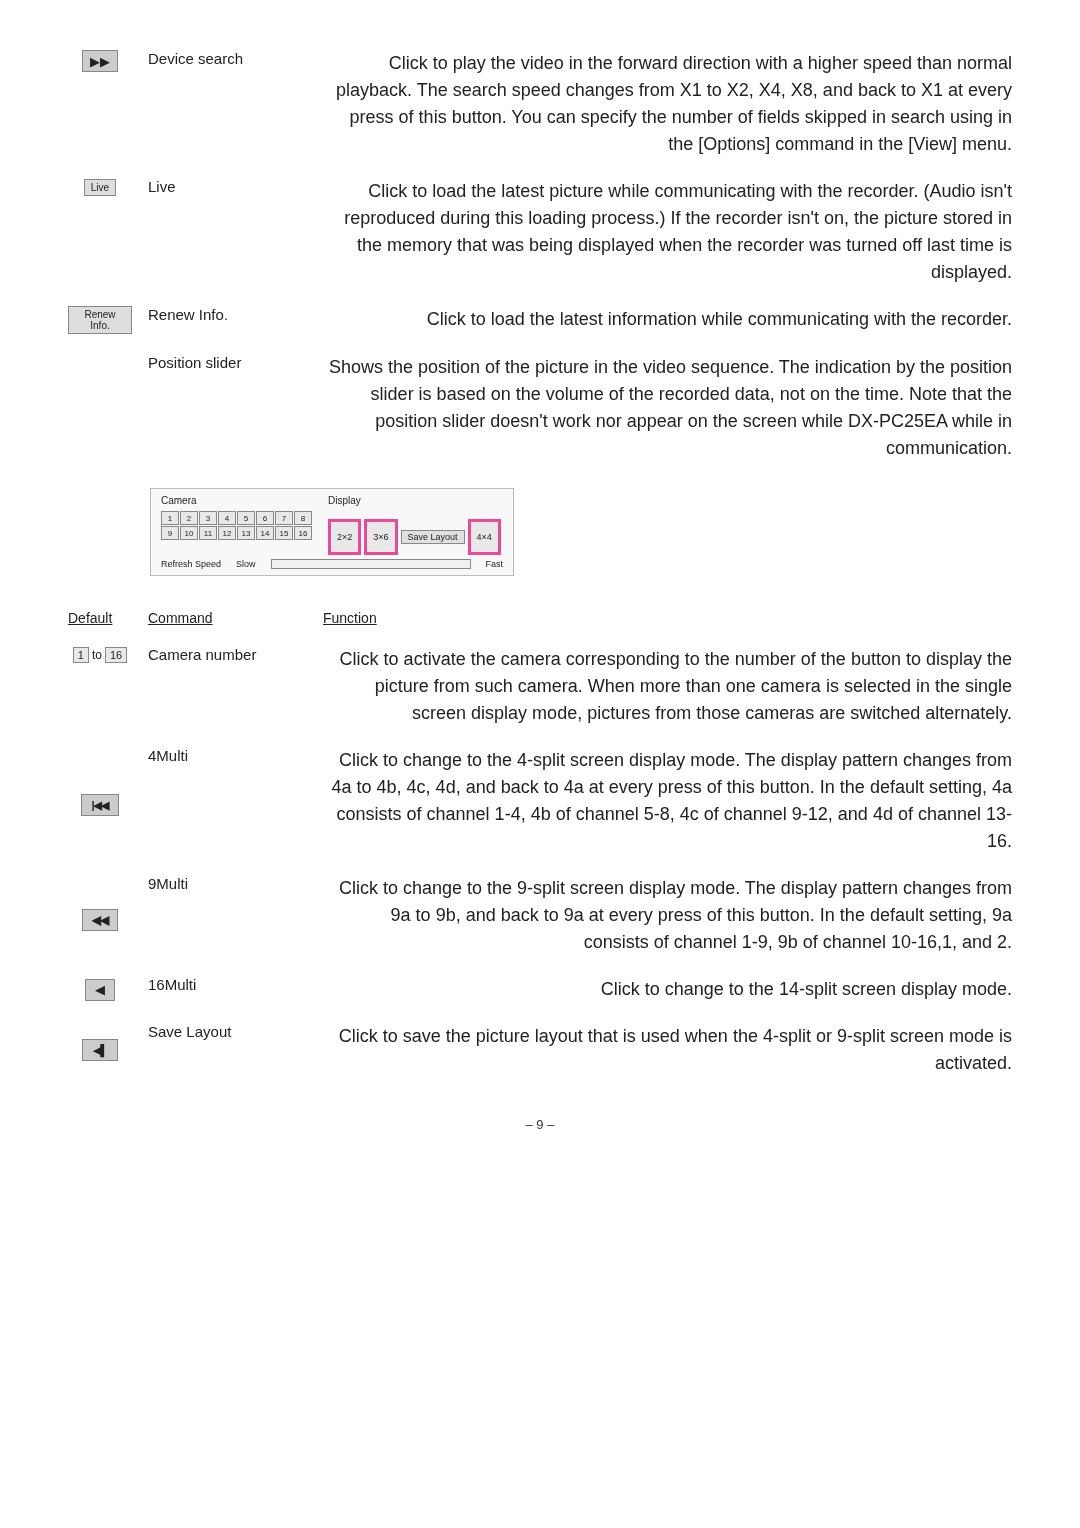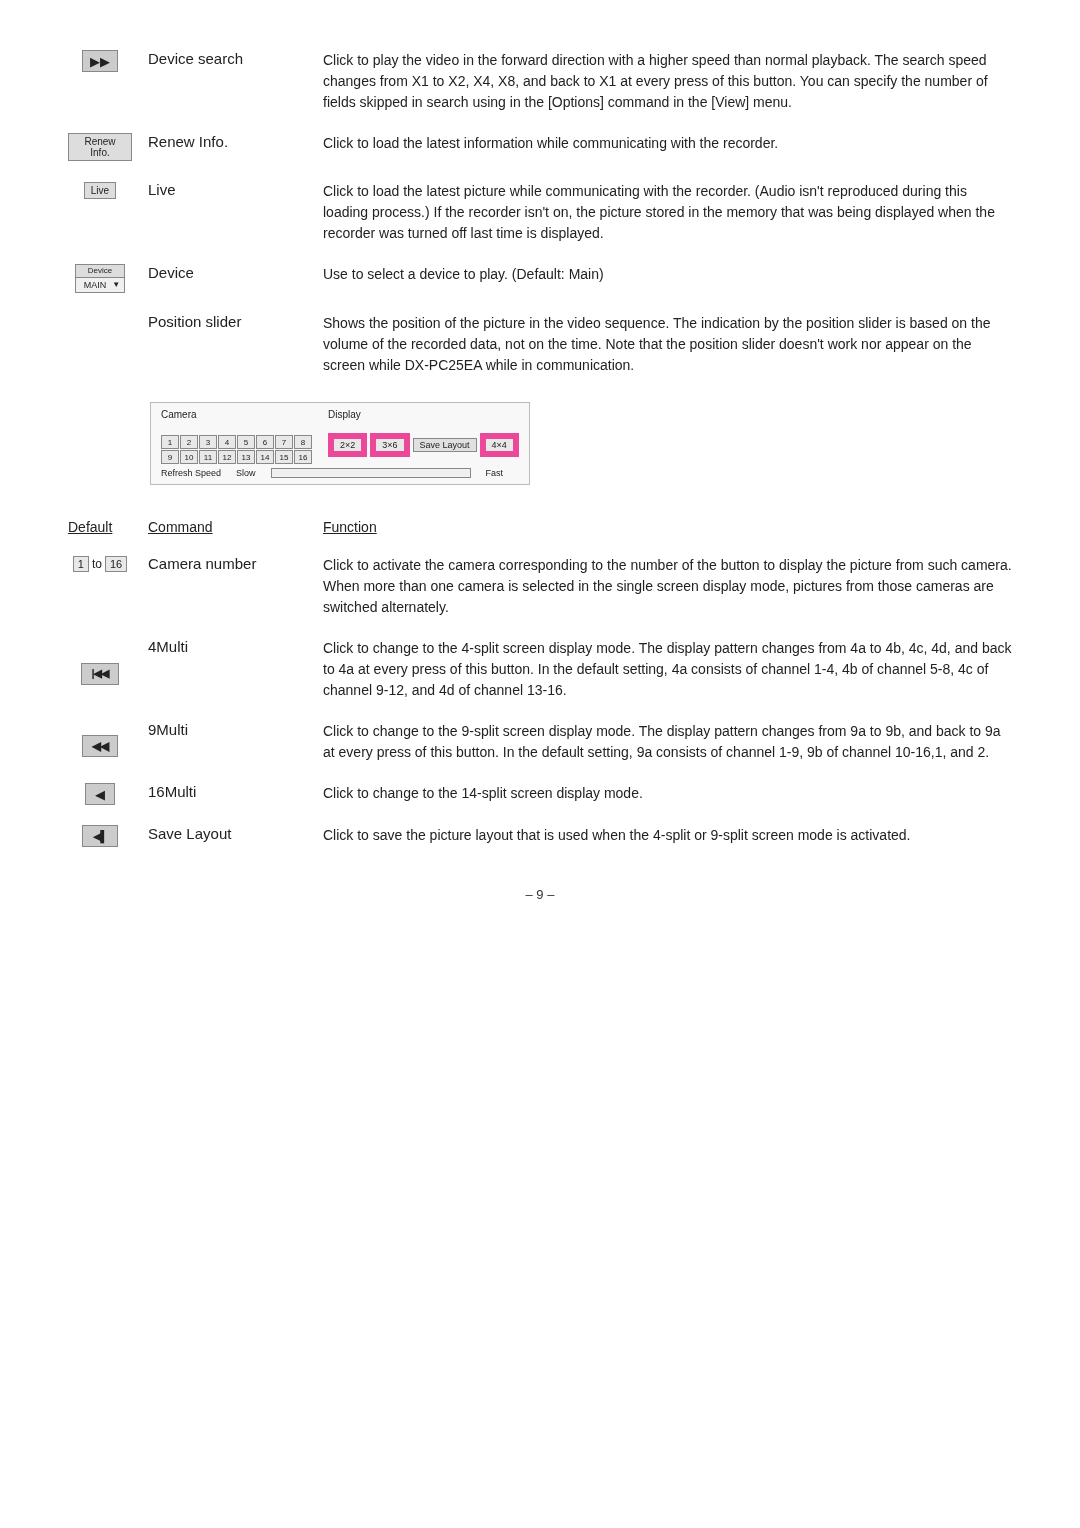--- a/index.html
+++ b/index.html
@@ -31,22 +31,23 @@
     }
 
     .command-cell {
       width: 160px;
       font-size: 15px;
       font-weight: normal;
       padding-top: 12px;
     }
 
     .desc-cell {
-      font-size: 14px;
+      font-size: 18px;
       line-height: 1.5;
+      text-align: right;
     }
 
     .icon-ff {
       display: inline-flex;
       align-items: center;
       justify-content: center;
       border: 1px solid #888;
       background: #ccc;
       width: 36px;
       height: 22px;
@@ -89,21 +90,21 @@
 
     .camera-panel-inner {
       display: flex;
       gap: 16px;
       align-items: flex-start;
     }
 
     .cam-section {
       display: flex;
       flex-direction: column;
-      gap: 13px;
+      gap: 3px;
     }
 
     .cam-label {
       font-size: 10px;
       margin-bottom: 2px;
     }
 
     .cam-grid {
       display: flex;
       flex-direction: column;
@@ -139,23 +140,23 @@
     }
 
     .display-btns {
       display: flex;
       gap: 3px;
       align-items: flex-start;
       flex-wrap: wrap;
     }
 
     .disp-btn {
-      border: 6px solid #ec4899;
+      border: 3px solid #ec4899;
       background: #e8e8e8;
-      padding: 1px 6px;
+      padding: 10px 6px;
       font-size: 9px;
       cursor: pointer;
     }
 
     .save-layout-btn {
       border: 1px solid #888;
       background: #e0e0e0;
       padding: 1px 6px;
       font-size: 9px;
       cursor: pointer;
@@ -226,51 +227,38 @@
     <td class="icon-cell">
       <div class="icon-ff">▶▶</div>
     </td>
     <td class="command-cell">Device search</td>
     <td class="desc-cell">Click to play the video in the forward direction with a higher speed than normal playback. The search speed changes from X1 to X2, X4, X8, and back to X1 at every press of this button. You can specify the number of fields skipped in search using in the [Options] command in the [View] menu.</td>
   </tr>
 
 
   <tr>
     <td class="icon-cell">
+      <div class="icon-btn" style="min-width:32px;">
+        <span>Live</span>
+      </div>
+    </td>
+    <td class="command-cell">Live</td>
+    <td class="desc-cell">Click to load the latest picture while communicating with the recorder. (Audio isn't reproduced during this loading process.) If the recorder isn't on, the picture stored in the memory that was being displayed when the recorder was turned off last time is displayed.</td>
+  </tr>
+
+  <tr>
+    <td class="icon-cell">
       <div class="icon-btn">
         <span>Renew Info.</span>
       </div>
     </td>
     <td class="command-cell">Renew Info.</td>
     <td class="desc-cell">Click to load the latest information while communicating with the recorder.</td>
   </tr>
 
-  <tr>
-    <td class="icon-cell">
-      <div class="icon-btn" style="min-width:32px;">
-        <span>Live</span>
-      </div>
-    </td>
-    <td class="command-cell">Live</td>
-    <td class="desc-cell">Click to load the latest picture while communicating with the recorder. (Audio isn't reproduced during this loading process.) If the recorder isn't on, the picture stored in the memory that was being displayed when the recorder was turned off last time is displayed.</td>
-  </tr>
-
-  <tr>
-    <td class="icon-cell">
-      <div class="icon-device">
-        <div class="icon-device-top">Device</div>
-        <div class="icon-device-bottom">
-          <span style="font-size:9px; padding:1px 4px;">MAIN</span>
-          <span style="font-size:8px; margin-left:2px;">▼</span>
-        </div>
-      </div>
-    </td>
-    <td class="command-cell">Device</td>
-    <td class="desc-cell">Use to select a device to play.  (Default: Main)</td>
-  </tr>
 
   <tr>
     <td class="icon-cell"></td>
     <td class="command-cell">Position slider</td>
     <td class="desc-cell">Shows the position of the picture in the video sequence. The indication by the position slider is based on the volume of the recorded data, not on the time. Note that the position slider doesn't work nor appear on the screen while DX-PC25EA while in communication.</td>
   </tr>
 </tbody>
   </table>
 
 

